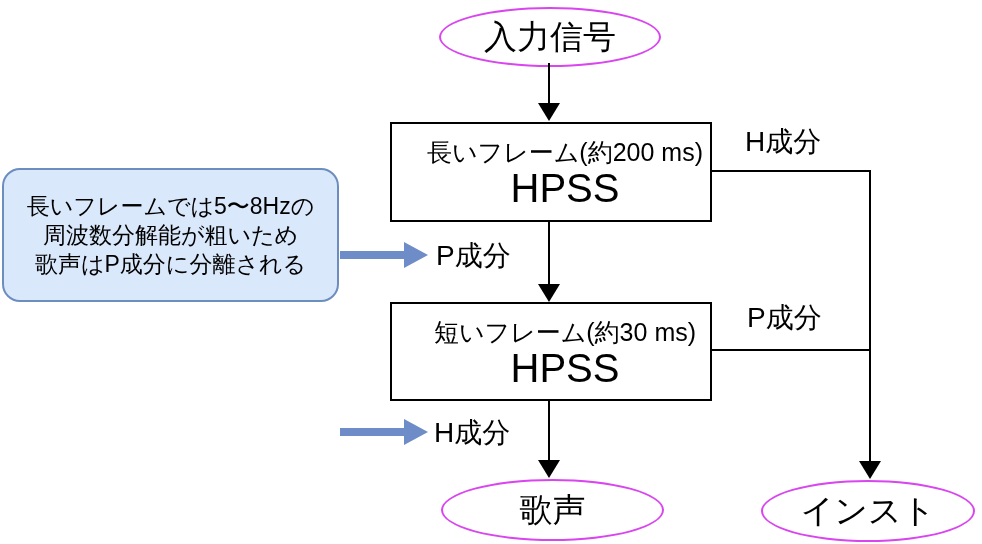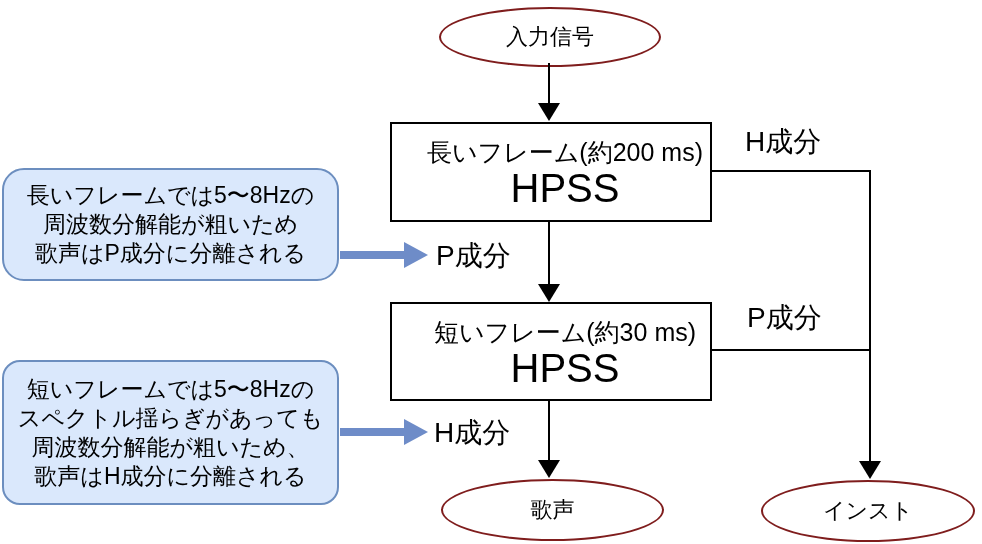--- a/index.html
+++ b/index.html
@@ -1,21 +1,21 @@
 <!DOCTYPE html>
 <html><head>
 <meta charset="utf-8">
 <style>
   html,body{margin:0;padding:0;background:#ffffff;}
   body{font-family:"Liberation Sans","DejaVu Sans",sans-serif;}
   .stage{position:relative;width:982px;height:544px;background:#fff;overflow:hidden;color:#000;}
 
   
-  .ellipse{position:absolute;border:2px solid #7f1d1d;border-radius:50%;background:#fff;
-           display:flex;align-items:center;justify-content:center;font-size:22px;}
+  .ellipse{position:absolute;border:2px solid #d946ef;border-radius:50%;background:#fff;
+           display:flex;align-items:center;justify-content:center;font-size:33px;}
   .node-input{left:439px;top:7px;width:218px;height:56px;}
   .node-vocal{left:441px;top:479px;width:219px;height:58px;}
   .node-inst{left:761px;top:480px;width:210px;height:58px;}
 
   .box{position:absolute;border:2px solid #000;background:#fff;text-align:center;box-sizing:border-box;padding-left:28px;}
   .node-long{left:390px;top:122px;width:322px;height:100px;}
   .node-short{left:390px;top:302px;width:322px;height:99px;text-align:center;}
   .box-line1{margin-top:12px;font-size:25px;line-height:32px;}
   .box-line2{font-size:40px;line-height:40px;}
 
@@ -40,21 +40,21 @@
   .edge-label{position:absolute;font-size:28px;white-space:nowrap;}
   .lbl-h-top{left:745px;top:123px;}
   .lbl-p-mid{left:436px;top:237px;}
   .lbl-p-right{left:747px;top:299px;}
   .lbl-h-bottom{left:434px;top:414px;}
 
   
   .callout{position:absolute;left:2px;width:337px;background:#dae8fc;border:2px solid #6c8ebf;
            border-radius:18px;box-sizing:border-box;display:flex;flex-direction:column;
            justify-content:center;text-align:center;font-size:23px;line-height:29px;color:#000;}
-  .callout-1{top:168px;height:113px;border-radius:22px;}
+  .callout-1{top:168px;height:134px;}
   .callout-2{top:360px;height:145px;}
 
   
   .blue-shaft{position:absolute;left:340px;width:64px;height:8px;background:#6e8cc8;}
   .blue-head{position:absolute;left:404px;width:0;height:0;
              border-top:13px solid transparent;border-bottom:13px solid transparent;
              border-left:24px solid #6e8cc8;}
   .blue-shaft-1{top:251px;}  .blue-head-1{top:242px;}
   .blue-shaft-2{top:428px;}  .blue-head-2{top:419px;}
 </style>
@@ -104,22 +104,16 @@
   </div>
 
   <div class="callout callout-1">
     <div>長いフレームでは5〜8Hzの</div>
     <div>周波数分解能が粗いため</div>
     <div>歌声はP成分に分離される</div>
   </div>
   <div class="blue-shaft blue-shaft-1"></div>
   <div class="blue-head blue-head-1"></div>
 
-  <div class="callout callout-2">
-    <div>短いフレームでは5〜8Hzの</div>
-    <div>スペクトル揺らぎがあっても</div>
-    <div>周波数分解能が粗いため、</div>
-    <div>歌声はH成分に分離される</div>
-  </div>
   <div class="blue-shaft blue-shaft-2"></div>
   <div class="blue-head blue-head-2"></div>
 
 </div>
 
 </body></html>

